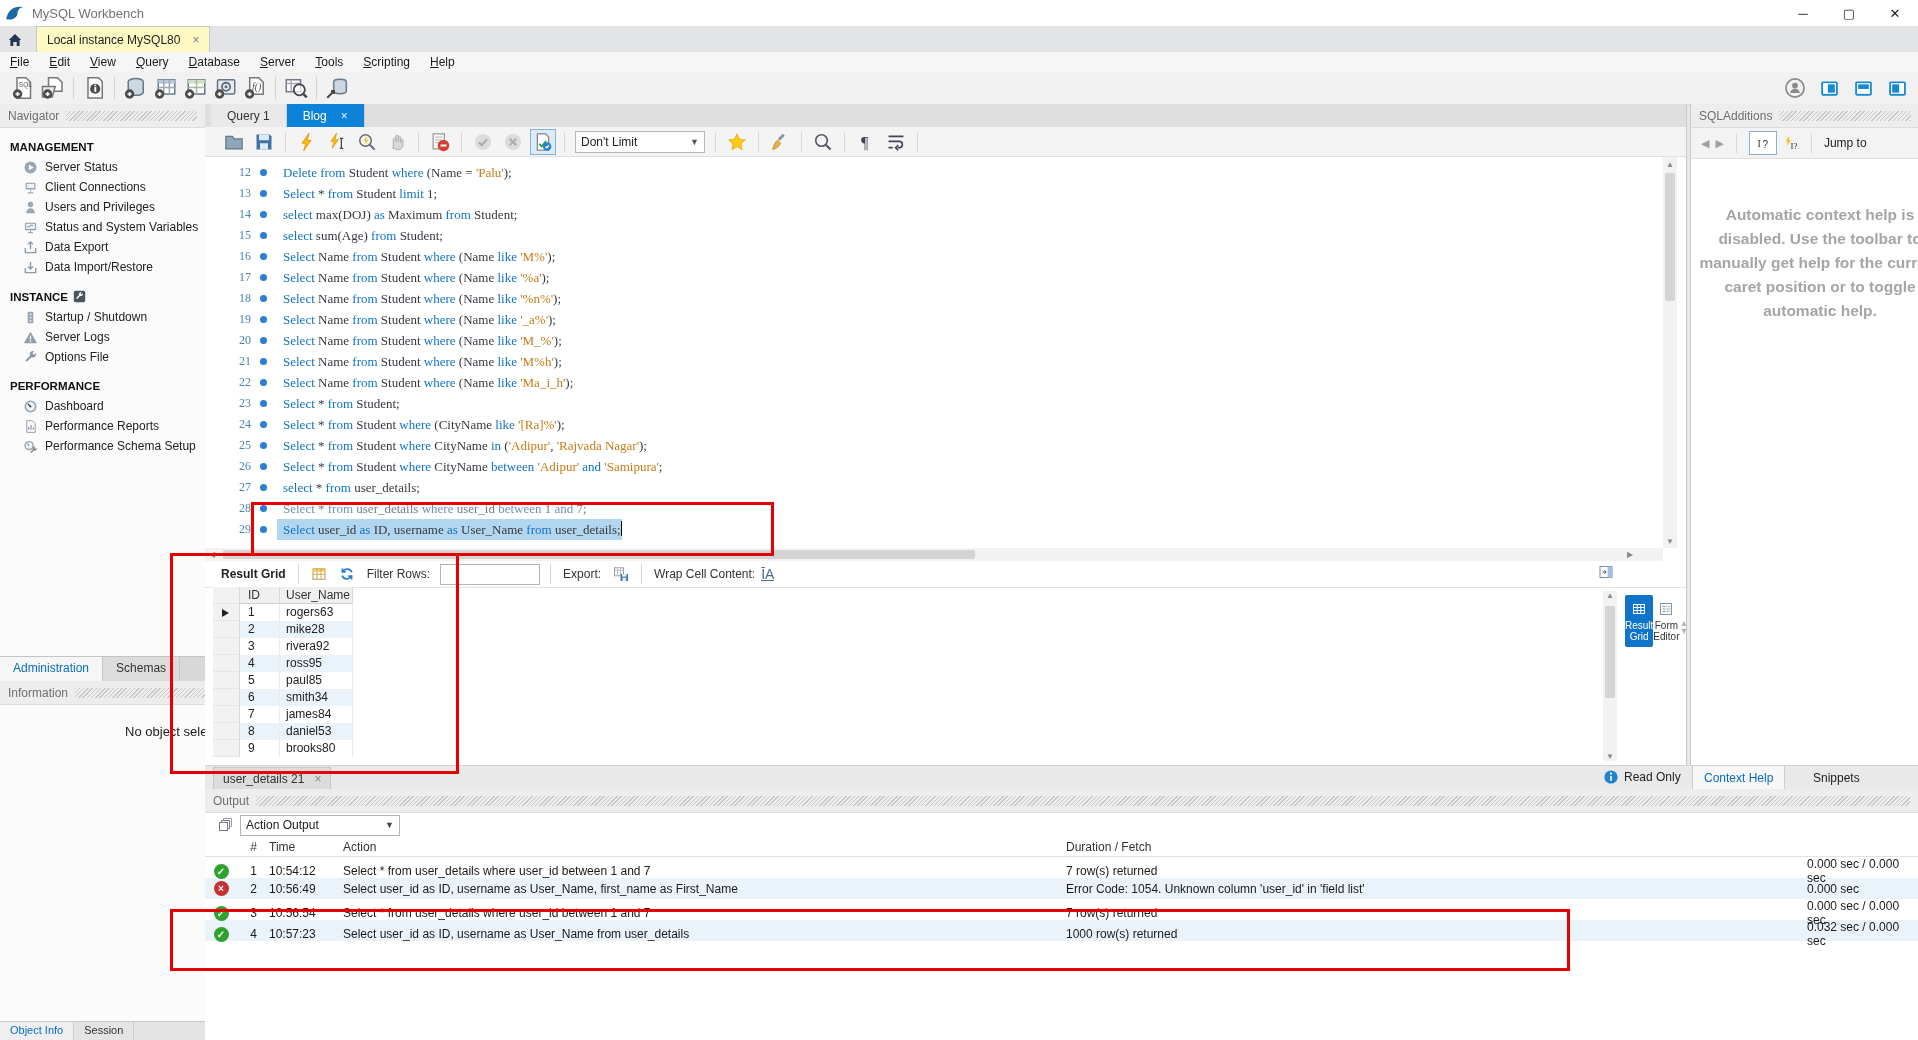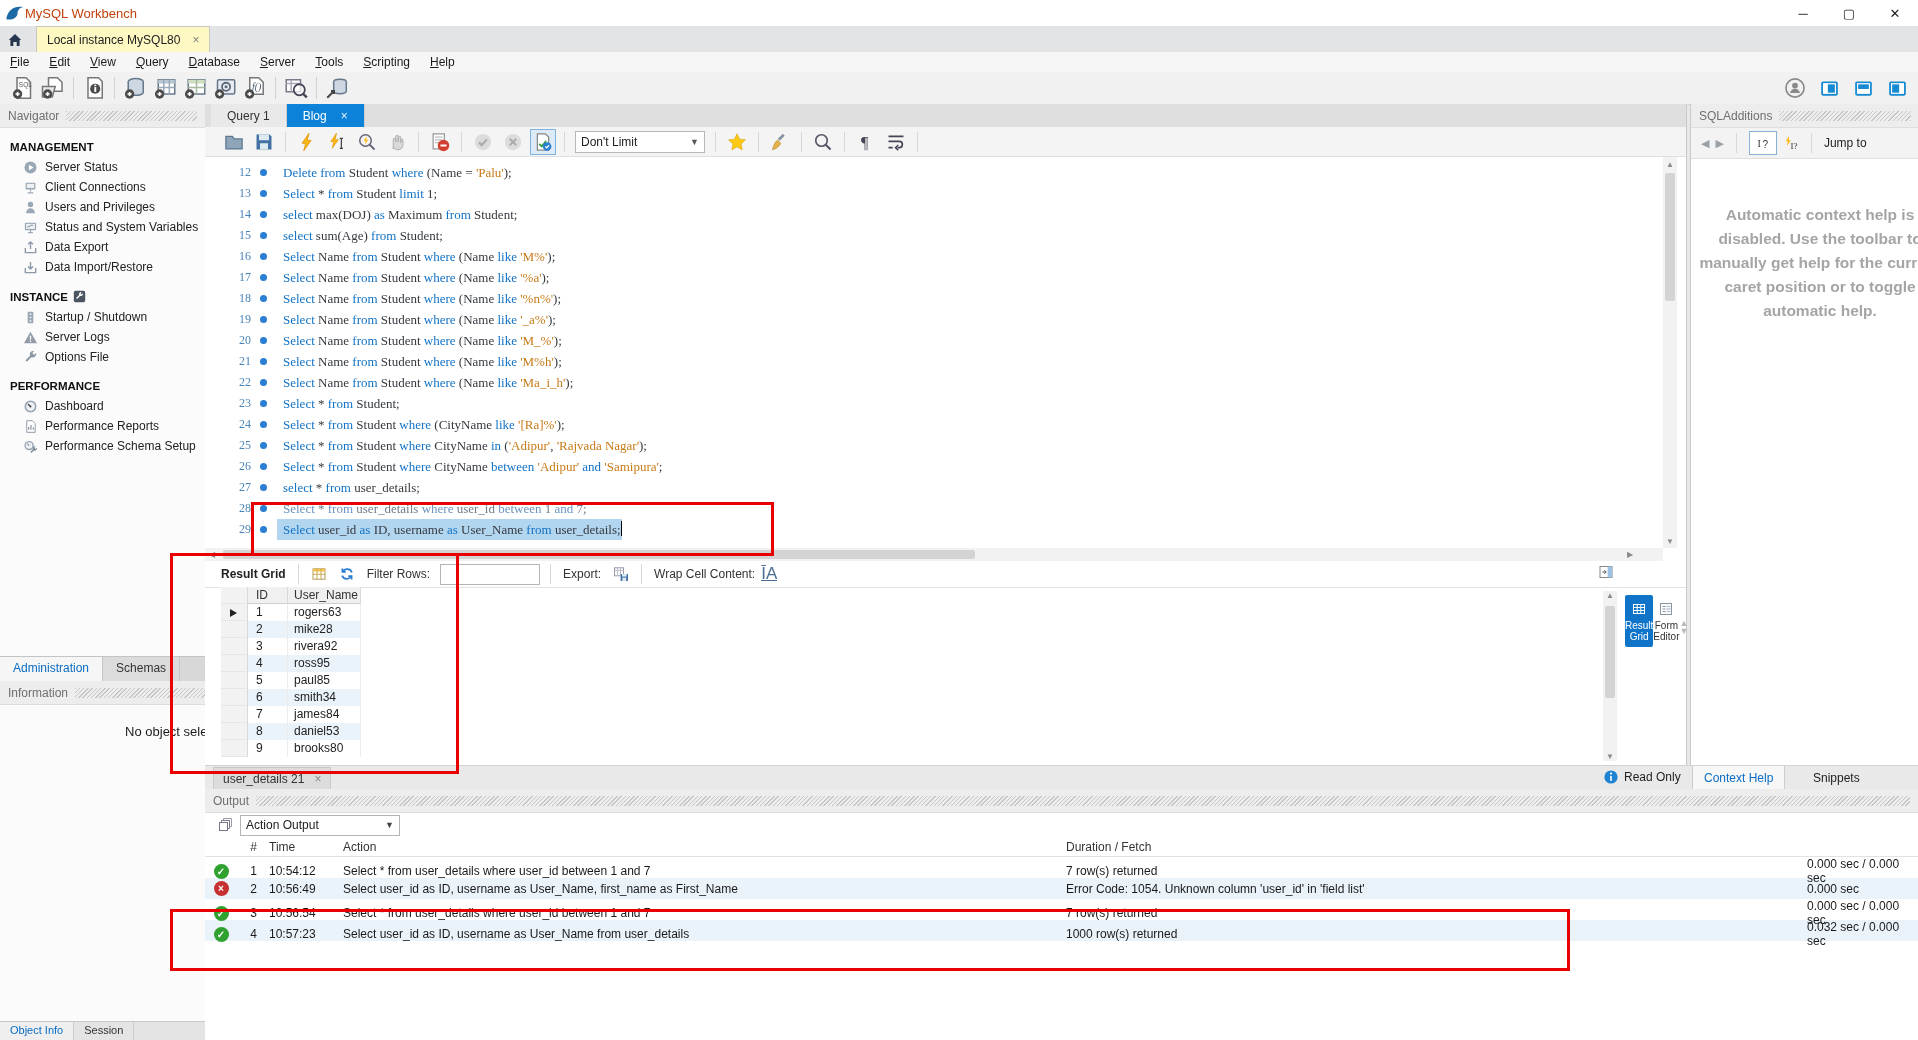--- a/index.html
+++ b/index.html
@@ -5,21 +5,21 @@
   html,body{margin:0;padding:0;background:#9d9d9d;}
   #app{position:relative;width:1918px;height:1040px;background:#e8e8e8;overflow:hidden;
        font-family:"Liberation Sans",sans-serif;font-size:12px;color:#222;cursor:default;}
   .abs{position:absolute;}
   svg{display:block;}
   .icon{display:inline-flex;align-items:center;justify-content:center;flex:none;}
 
   
   .titlebar{left:0;top:0;width:1918px;height:26px;background:#fff;display:flex;align-items:center;}
   .titlebar .logo{width:20px;height:20px;margin-left:5px;}
-  .titlebar .title{font-size:13px;color:#c2410c;text-align:right;}
+  .titlebar .title{margin-left:7px;font-size:13px;color:#737373;text-align:right;}
   .wbtns{margin-left:auto;display:flex;height:26px;}
   .wbtn{width:46px;height:26px;display:flex;align-items:center;justify-content:center;font-size:13px;color:#222;}
 
   
   .connbar{left:0;top:26px;width:1918px;height:26px;background:#e2e4e6;border-bottom:1px solid #cfcfcf;display:flex;align-items:flex-end;}
   .homebtn{width:30px;height:25px;display:flex;align-items:center;justify-content:center;}
   .conntab{height:25px;background:#fef9c3;border:1px solid #c6c6c6;border-bottom:none;display:flex;align-items:center;padding:0 10px;margin-left:6px;font-size:12px;color:#222;}
   .conntab .x{margin-left:12px;color:#808080;font-size:12px;}
 
   
@@ -89,24 +89,24 @@
   .hscroll .arr{width:14px;text-align:center;font-size:8px;color:#8a8a8a;}
   .hscroll .thumb{position:absolute;left:18px;top:2px;width:752px;height:9px;background:#d4d4d4;border-radius:2px;}
 
   
   .result{left:0;top:457px;width:100%;height:204px;background:#fff;}
   .rtoolbar{height:26px;border-bottom:1px solid #e3e3e3;display:flex;align-items:center;padding-left:10px;font-size:12px;color:#333;position:relative;}
   .rtoolbar .lbl{margin:0 6px;}
   .rtoolbar .bold{font-weight:bold;color:#222;}
   .rtoolbar input{width:94px;height:17px;border:1px solid #b5b5b5;margin:0 4px;font-size:12px;}
   .rtb-ic{width:22px;height:20px;display:flex;align-items:center;justify-content:center;margin:0 3px;}
-  .wrapglyph{font-size:17px;color:#4a6d91;border-bottom:1px solid #4a6d91;line-height:12px;}
+  .wrapglyph{font-size:14px;color:#4a6d91;border-bottom:1px solid #4a6d91;line-height:12px;}
   .collapse-ic{position:absolute;right:72px;top:3px;}
 
-  .grid{position:absolute;left:16px;top:26px;}
+  .grid{position:absolute;left:8px;top:26px;}
   .grow{display:flex;height:17px;line-height:17px;font-size:12px;}
   .grow .c0{width:26px;background:#f2f2f2;border-right:1px solid #d9d9d9;border-bottom:1px solid #e6e6e6;position:relative;flex:none;}
   .grow .c1{width:40px;padding-left:8px;border-right:1px solid #ececec;box-sizing:border-box;flex:none;}
   .grow .c2{width:73px;padding-left:6px;border-right:1px solid #ececec;box-sizing:border-box;flex:none;}
   .grow.head .c1,.grow.head .c2{background:#f0f0f0;border-bottom:1px solid #cfcfcf;border-right:1px solid #d9d9d9;color:#333;}
   .grow.alt .c1,.grow.alt .c2{background:#eaf2fa;}
   .rowmark::after{content:"";position:absolute;left:9px;top:5px;border-left:7px solid #222;border-top:4px solid transparent;border-bottom:4px solid transparent;}
 
   .grid-vscroll{position:absolute;right:69px;top:30px;width:14px;height:170px;background:#f2f2f2;}
   .sidebtns{position:absolute;right:3px;top:34px;width:58px;display:flex;flex-direction:row;align-items:center;}

